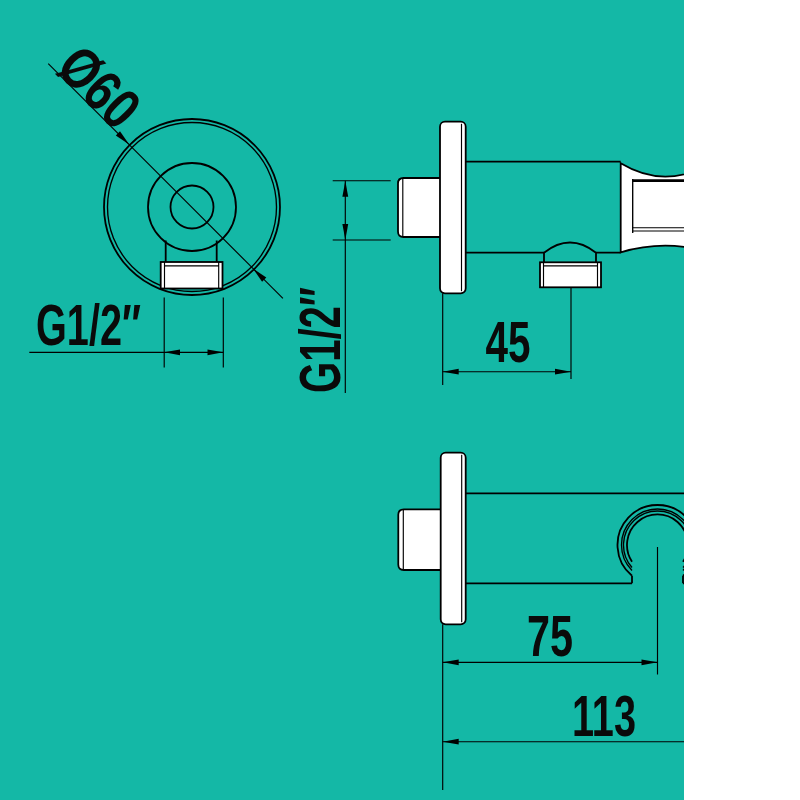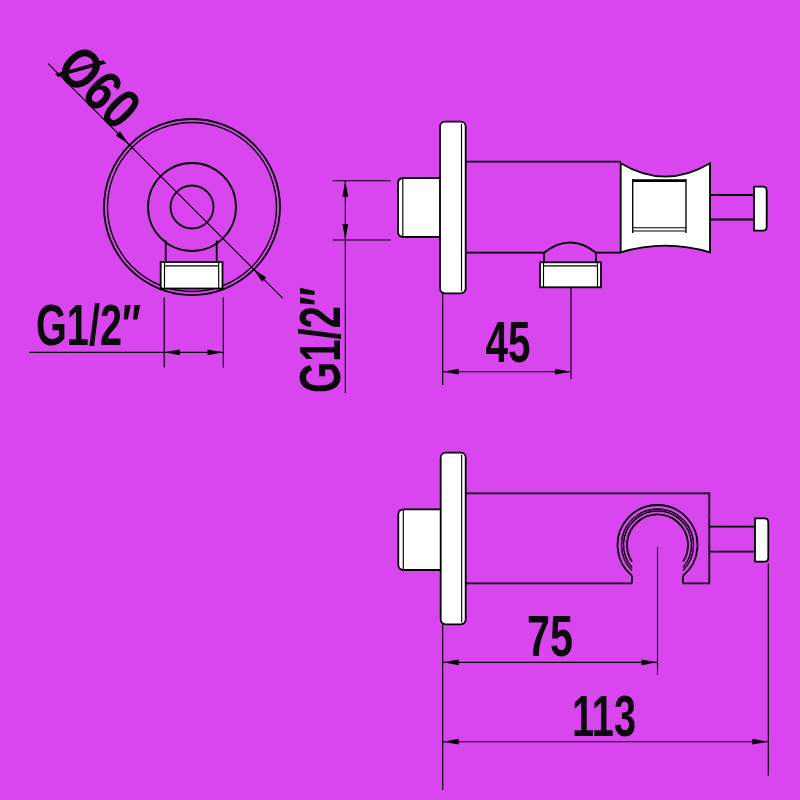--- a/index.html
+++ b/index.html
@@ -2,23 +2,23 @@
 <html><head>
 <meta charset="utf-8">
 <style>
   html, body {
     margin: 0;
     padding: 0;
     background: #ffffff;
   }
   .canvas {
     position: relative;
-    width: 800px;
+    width: 684px;
     height: 800px;
-    background: #d946ef;
+    background: #14b8a6;
     overflow: hidden;
   }
   svg { display: block; }
   .obj  { stroke: #000000; stroke-width: 1.8; fill: none; stroke-linecap: butt; }
   .objf { stroke: #000000; stroke-width: 1.8; fill: #ffffff; }
   .thin { stroke: #000000; stroke-width: 1.15; fill: none; }
   .med  { stroke: #000000; stroke-width: 1.35; fill: none; }
   .band { stroke: #000000; stroke-width: 2.8; fill: none; }
   .arrow { fill: #000000; stroke: none; }
   .dimtext {

